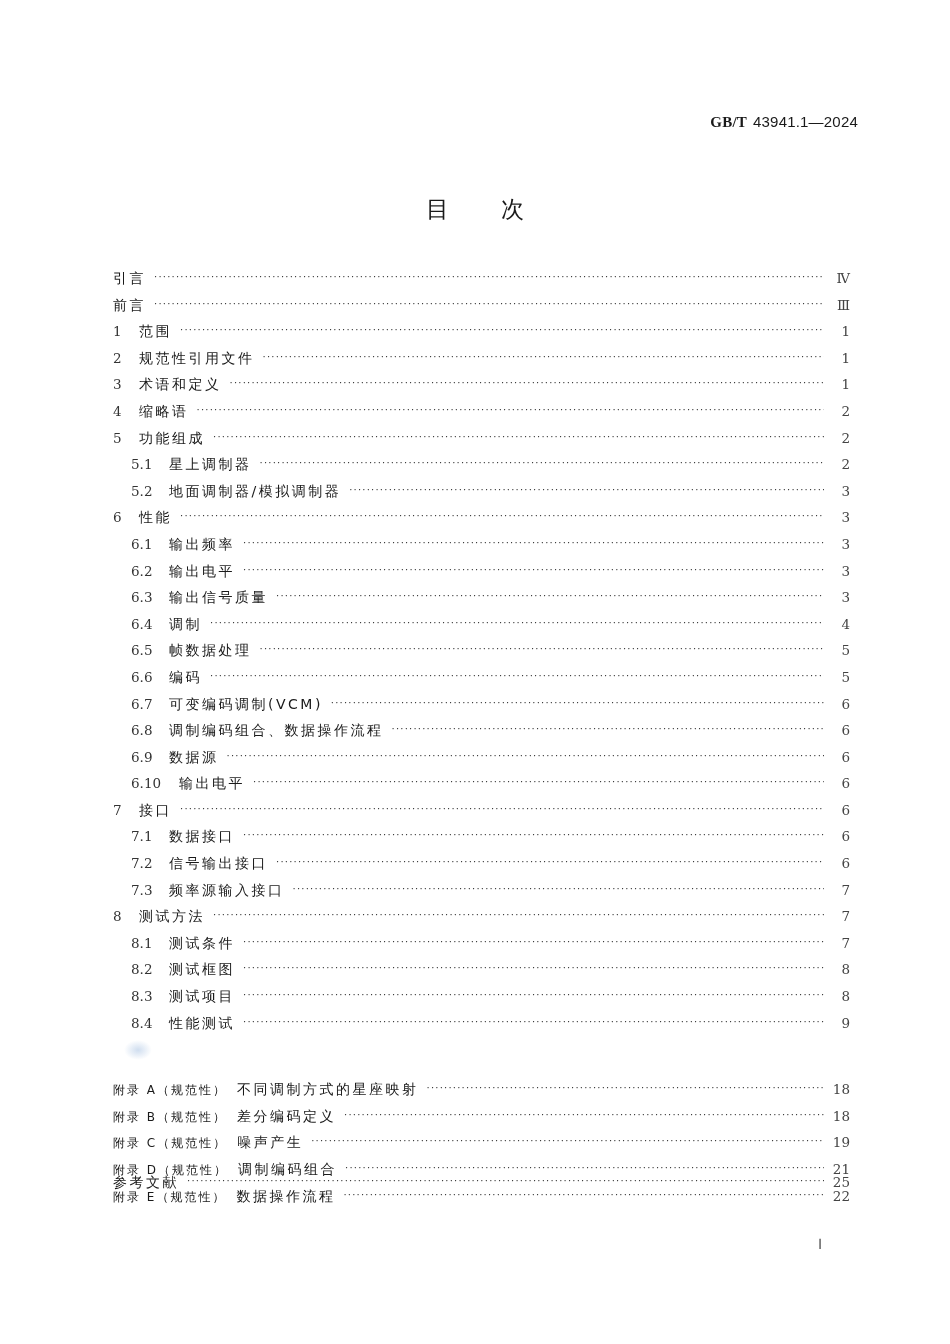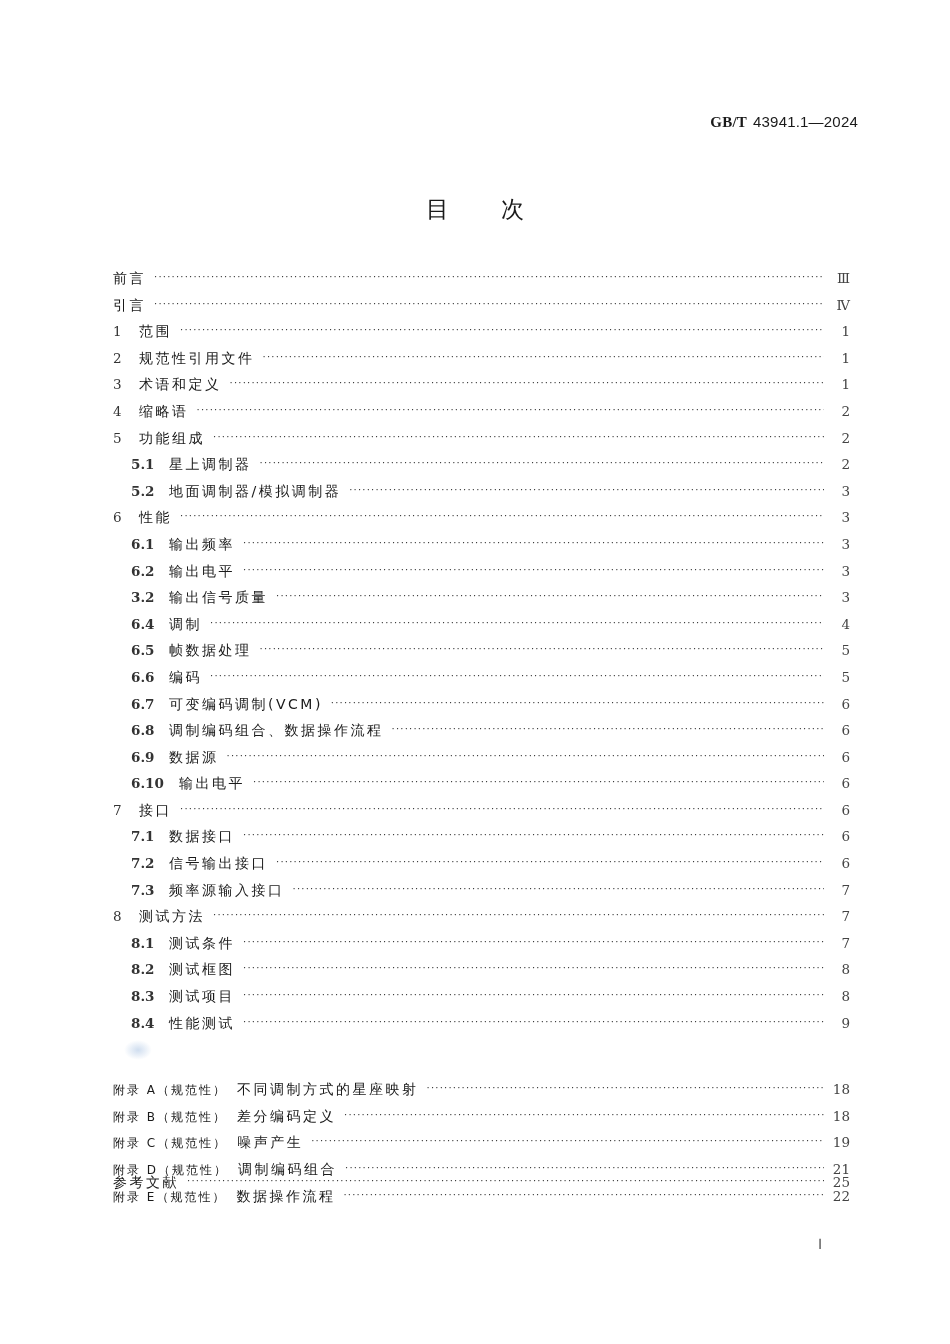--- a/index.html
+++ b/index.html
@@ -53,21 +53,21 @@
       white-space: nowrap;
     }
     .toc-row .num {
       display: inline-block;
       color: #333;
       font-family: "DejaVu Serif", serif;
       font-size: 13.5px;
     }
     .toc-row.lvl1 .num { width: 26px; }
     .toc-row.lvl2 { padding-left: 18px; }
-    .toc-row.lvl2 .num { width: 38px; font-weight: bold; }
+    .toc-row.lvl2 .num { width: 38px; }
     .toc-row.lvl2.wide .num { width: 48px; }
     .toc-row .label {
       letter-spacing: 2.5px;
       font-family: "DejaVu Sans", sans-serif;
       font-size: 14px;
     }
     .toc-row .annex-tag {
       letter-spacing: 2px;
       font-family: "DejaVu Sans", sans-serif;
       font-size: 12px;
@@ -121,29 +121,29 @@
 
 <div class="toc-title">
   <span>目</span><span class="gap"></span><span>次</span>
 </div>
 
 <div class="watermark"></div>
 
 <div class="toc">
 
   <div class="toc-row plain">
+    <span class="label">引言</span>
+    <span class="leader"></span>
+    <span class="page">Ⅳ</span>
+  </div>
+
+  <div class="toc-row plain">
     <span class="label">前言</span>
     <span class="leader"></span>
     <span class="page">Ⅲ</span>
-  </div>
-
-  <div class="toc-row plain">
-    <span class="label">引言</span>
-    <span class="leader"></span>
-    <span class="page">Ⅳ</span>
   </div>
 
   <div class="toc-row lvl1">
     <span class="num">1</span>
     <span class="label">范围</span>
     <span class="leader"></span>
     <span class="page">1</span>
   </div>
 
   <div class="toc-row lvl1">
@@ -203,21 +203,21 @@
   </div>
 
   <div class="toc-row lvl2">
     <span class="num">6.2</span>
     <span class="label">输出电平</span>
     <span class="leader"></span>
     <span class="page">3</span>
   </div>
 
   <div class="toc-row lvl2">
-    <span class="num">3.2</span>
+    <span class="num">6.3</span>
     <span class="label">输出信号质量</span>
     <span class="leader"></span>
     <span class="page">3</span>
   </div>
 
   <div class="toc-row lvl2">
     <span class="num">6.4</span>
     <span class="label">调制</span>
     <span class="leader"></span>
     <span class="page">4</span>

